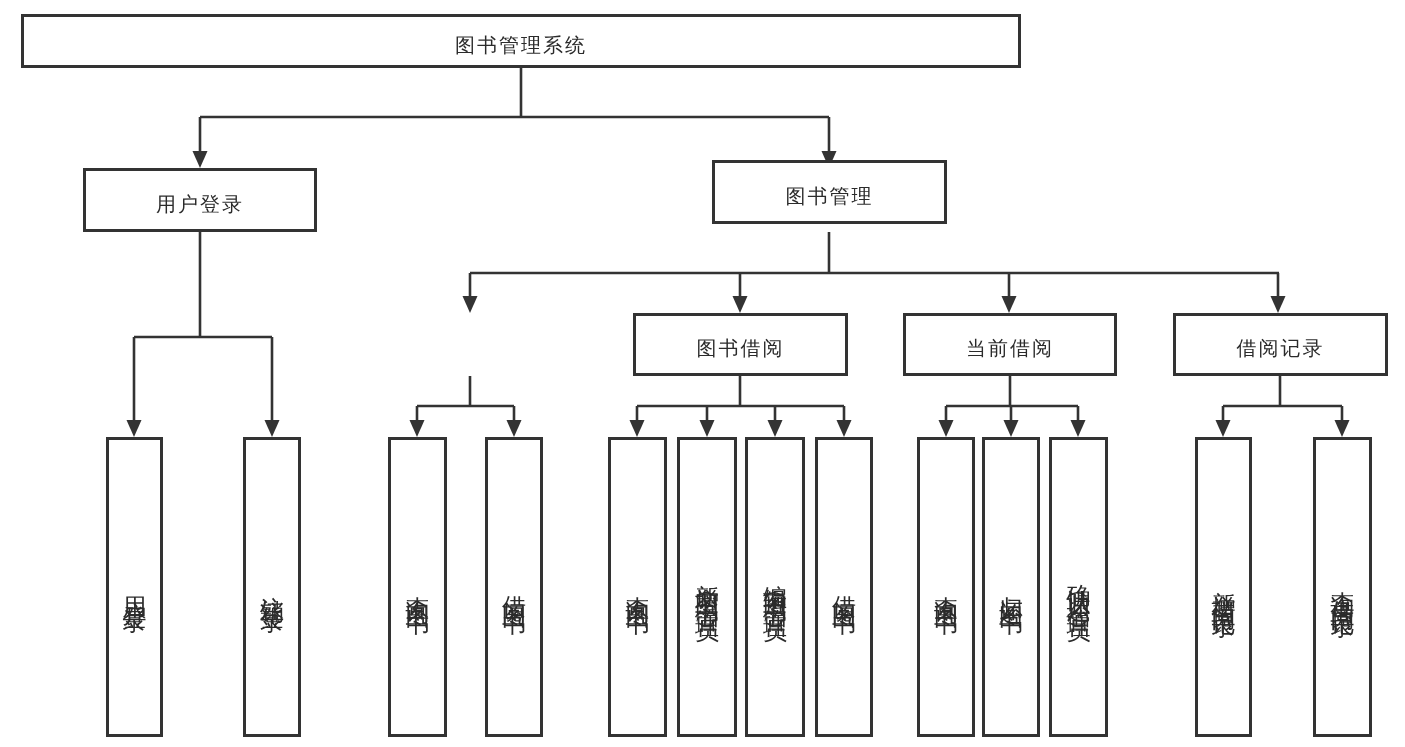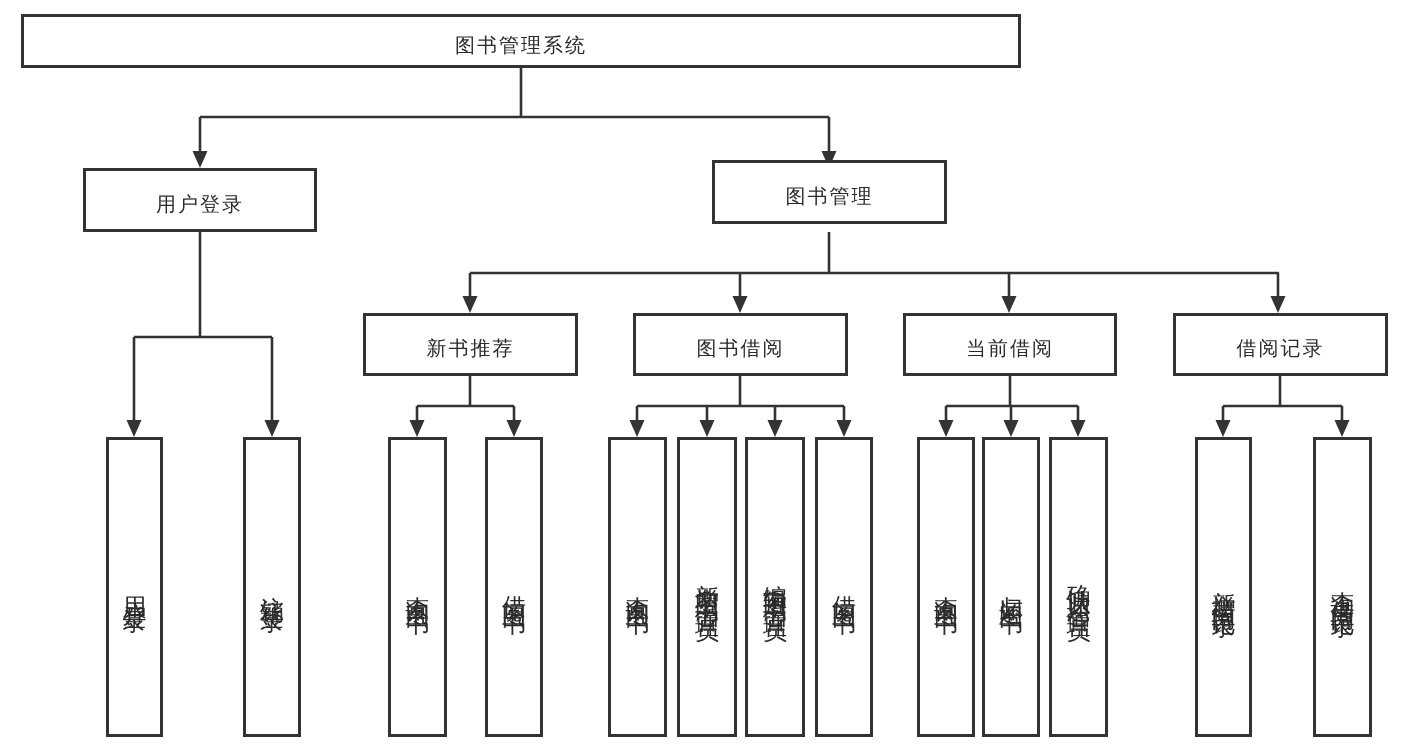--- a/index.html
+++ b/index.html
@@ -115,23 +115,20 @@
     </svg>
 <div class="box h" style="left: 21px; top: 14px; width: 1000px; height: 54px;">
       <span>图书管理系统</span>
     </div>
     <div class="box h" style="left: 83px; top: 168px; width: 234px; height: 64px;">
       <span>用户登录</span>
     </div>
     <div class="box h" style="left: 712px; top: 160px; width: 235px; height: 64px;">
       <span>图书管理</span>
     </div>
-    <div class="box h" style="left: 363px; top: 313px; width: 215px; height: 63px;">
-      <span>新书推荐</span>
-    </div>
     <div class="box h" style="left: 633px; top: 313px; width: 215px; height: 63px;">
       <span>图书借阅</span>
     </div>
     <div class="box h" style="left: 903px; top: 313px; width: 214px; height: 63px;">
       <span>当前借阅</span>
     </div>
     <div class="box h" style="left: 1173px; top: 313px; width: 215px; height: 63px;">
       <span>借阅记录</span>
     </div>
     <div class="box v" style="left: 106px; top: 437px; width: 57px; height: 300px;">

